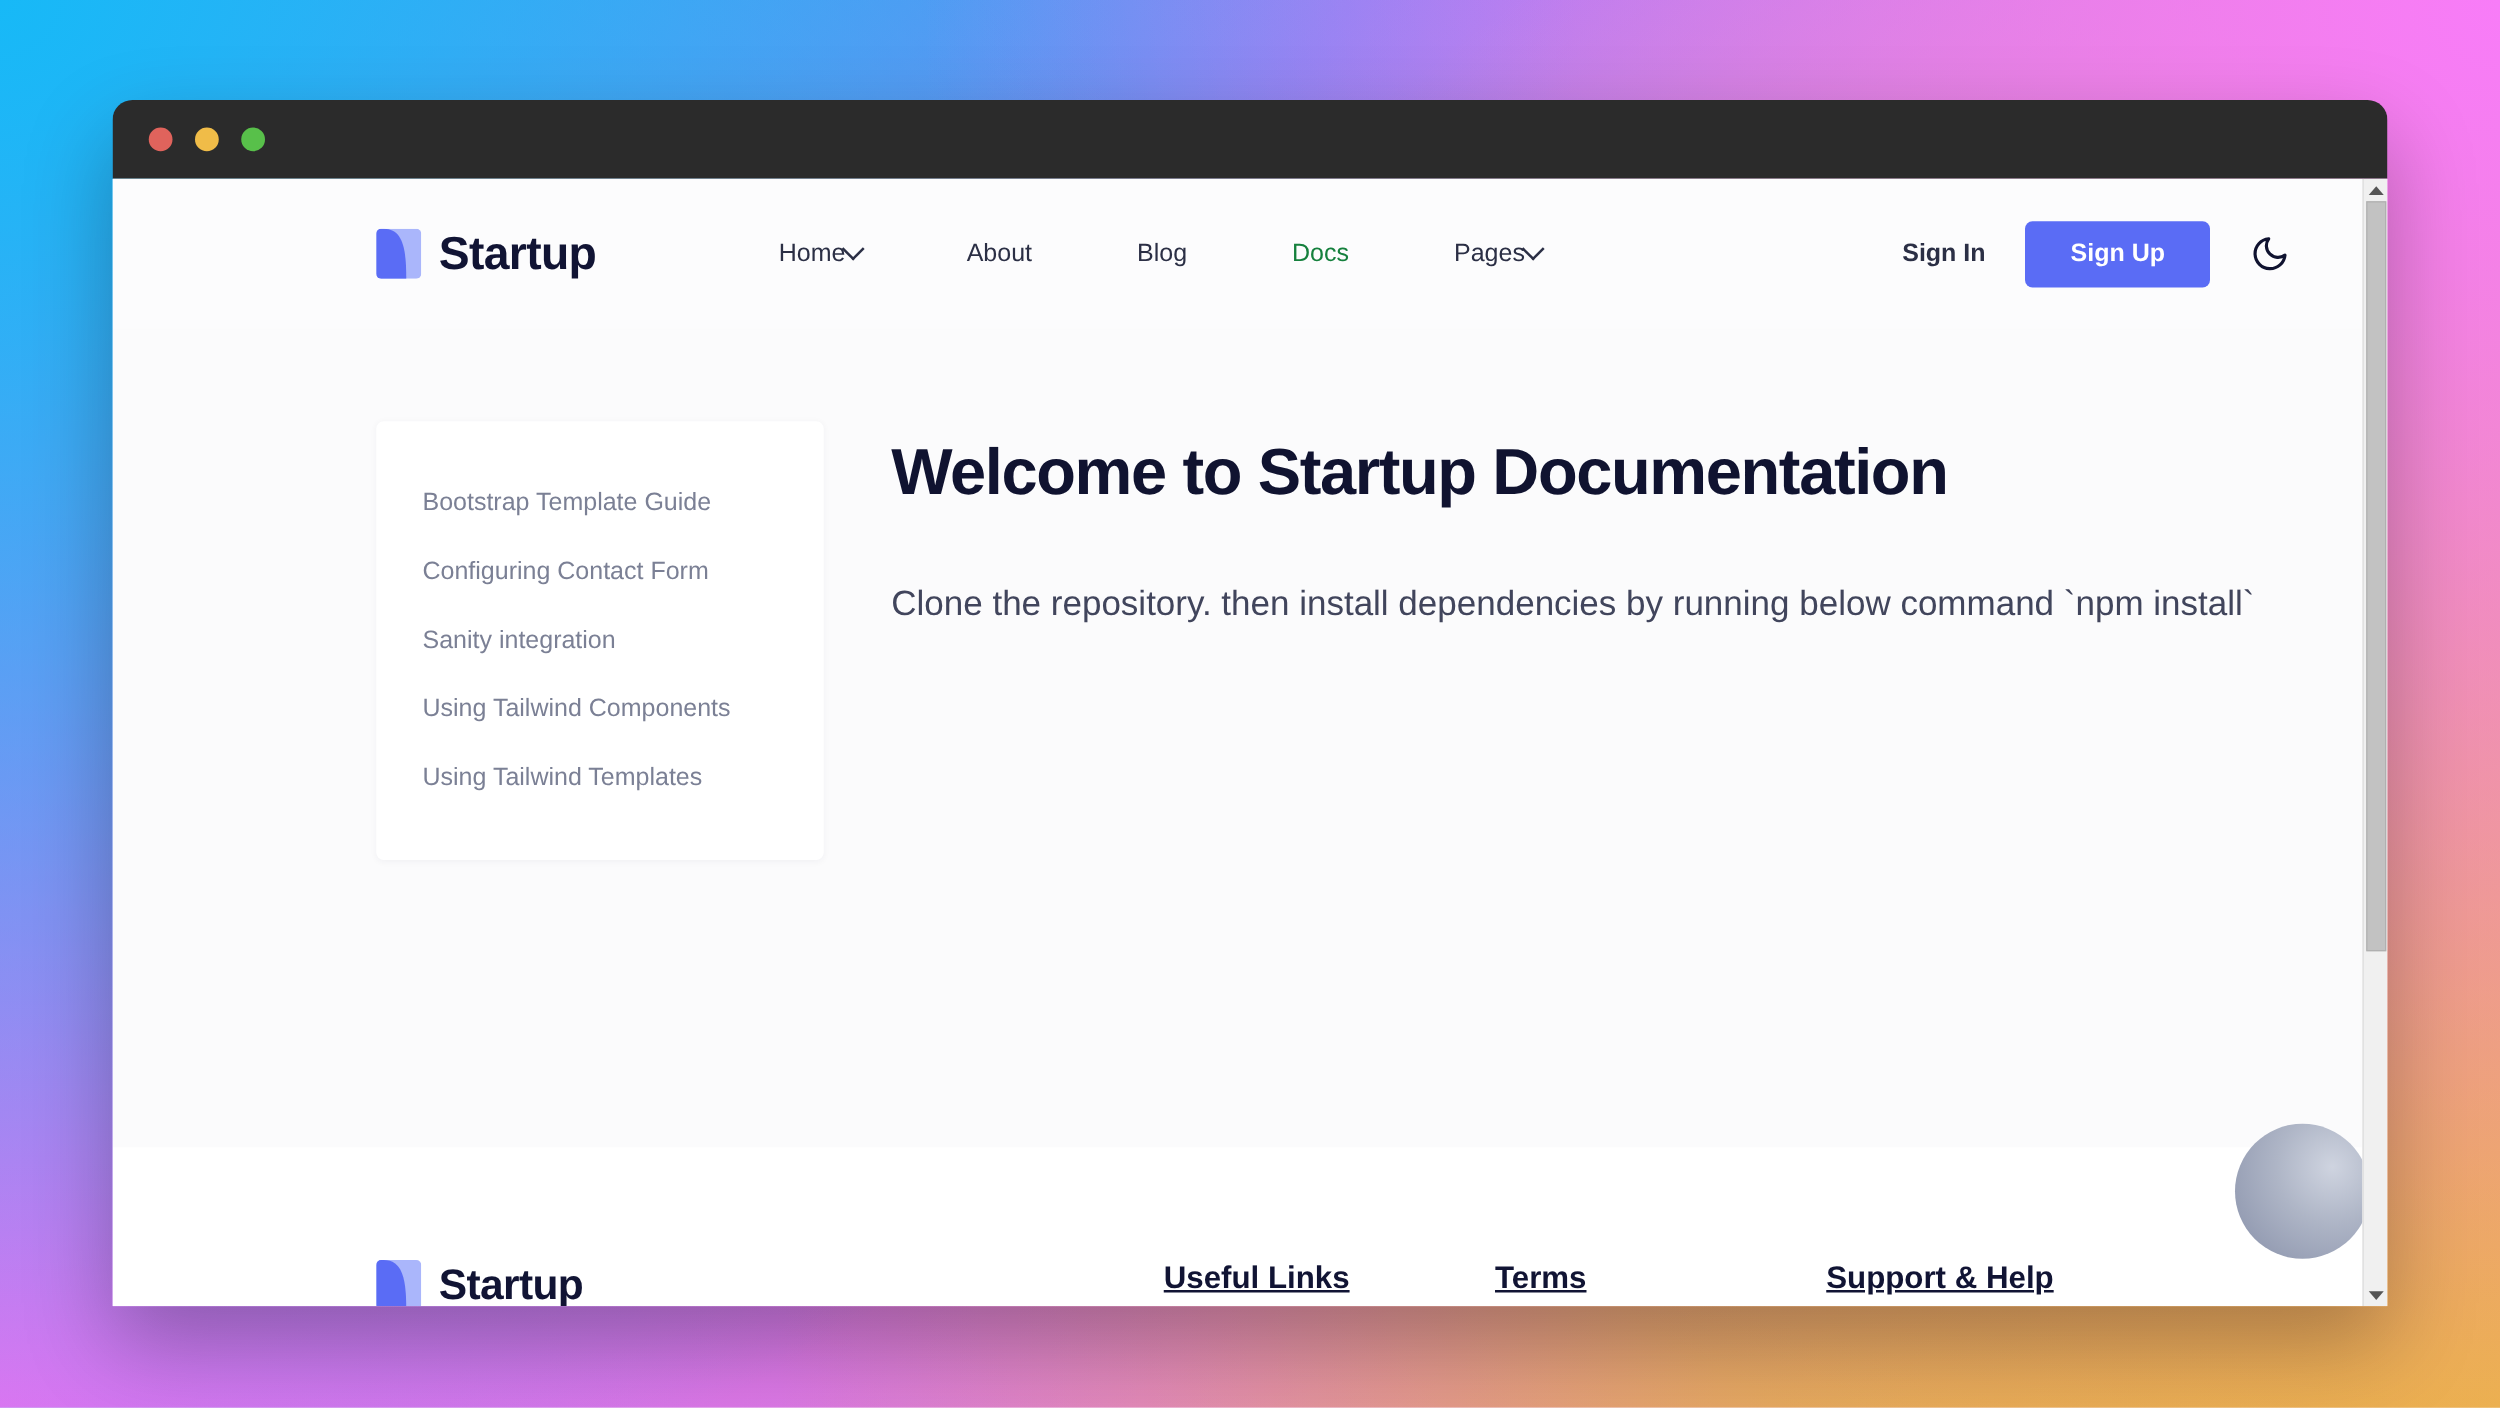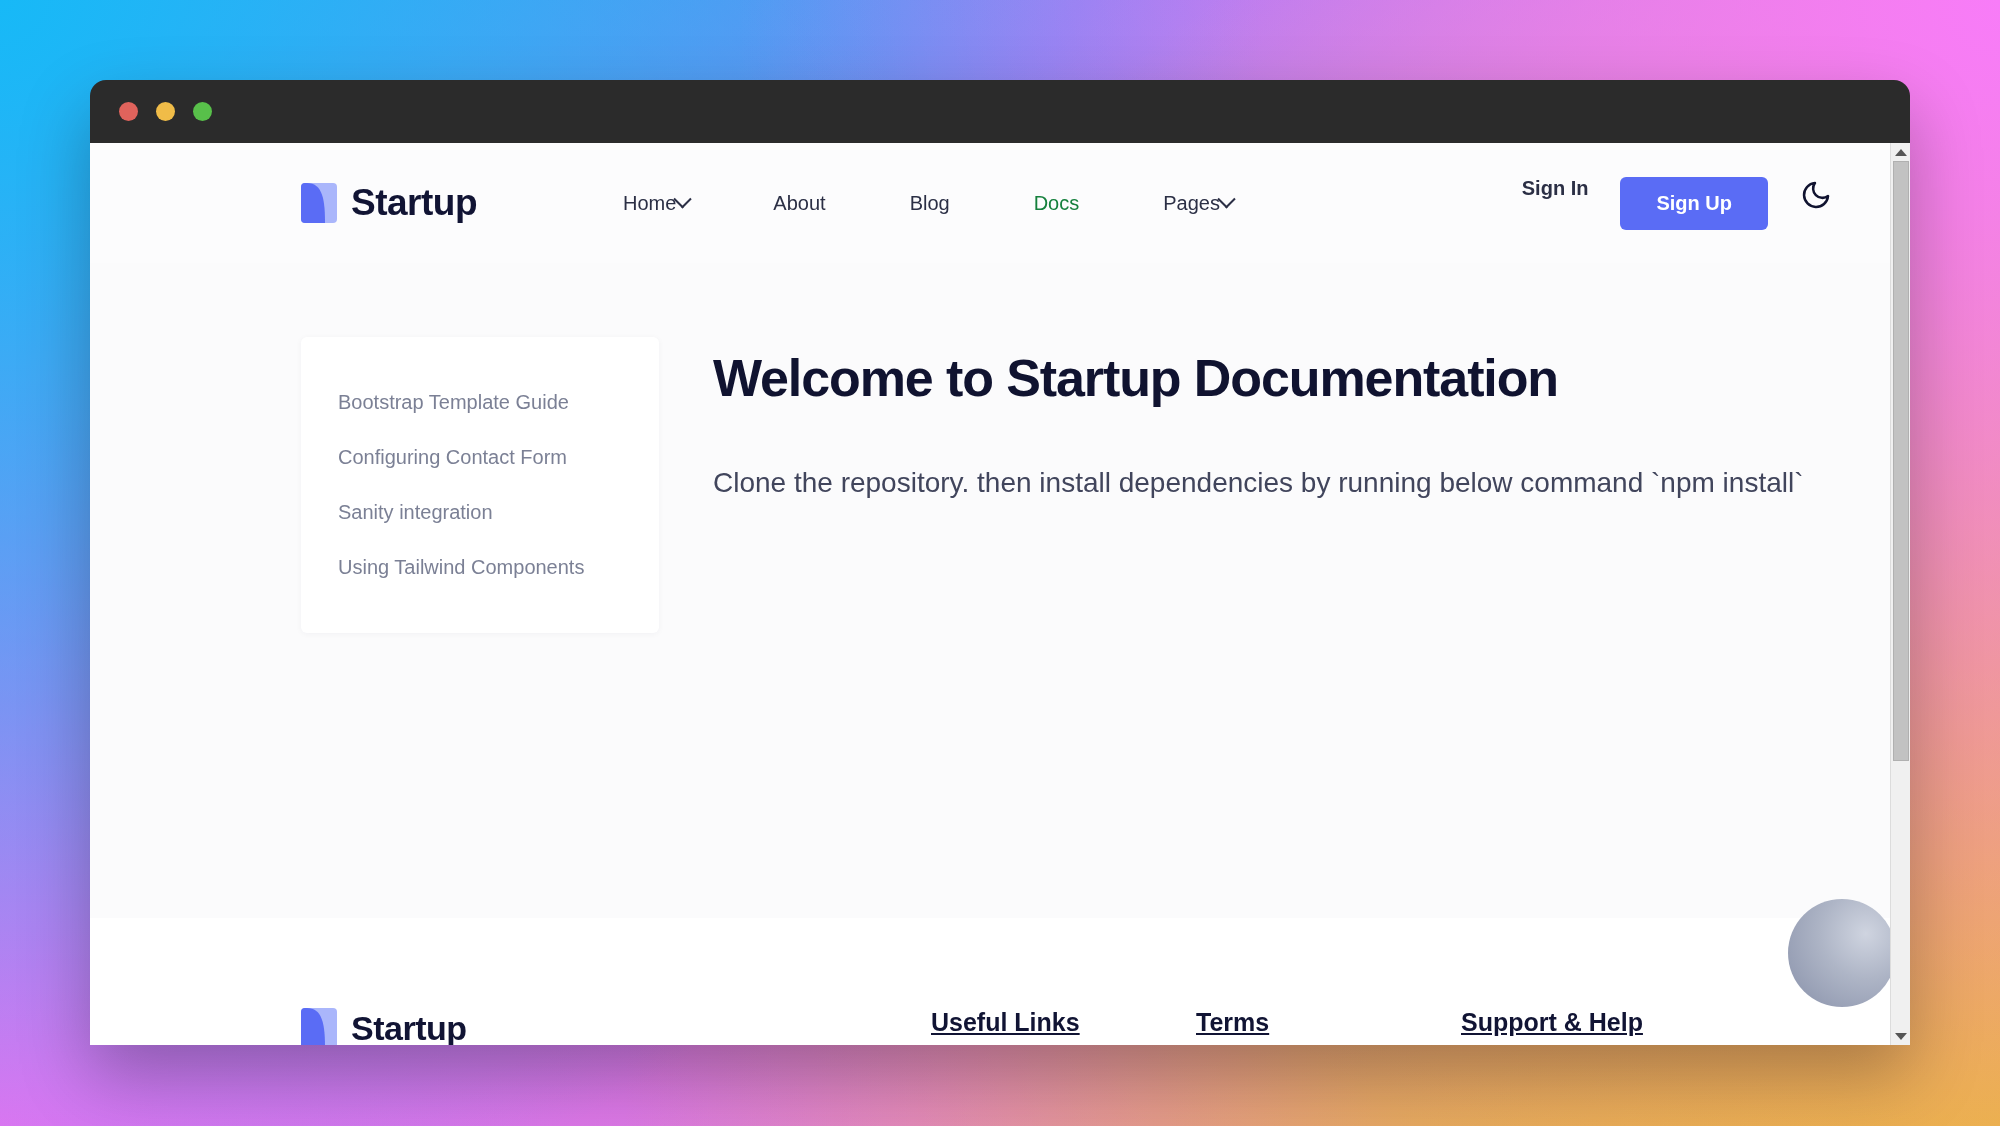--- a/index.html
+++ b/index.html
@@ -116,21 +116,21 @@
     width: 13px; height: 13px;
     border-right: 2.4px solid currentColor;
     border-bottom: 2.4px solid currentColor;
     transform: rotate(45deg) translate(-3px,-3px);
     flex: 0 0 auto;
   }
 
   .header-actions {
     margin-left: auto;
     display: flex;
-    align-items: flex-start;
+    align-items: center;
     gap: 0;
   }
   .signin-link {
     font-size: 20px;
     font-weight: 600;
     color: #2b2f45;
     cursor: pointer;
     padding: 0 32px;
   }
   .signup-btn {
@@ -348,20 +348,21 @@
 
       </header>
 
       <section class="docs-section">
 
         <aside class="docs-sidebar">
           <a class="sidebar-link">Bootstrap Template Guide</a>
           <a class="sidebar-link">Configuring Contact Form</a>
           <a class="sidebar-link">Sanity integration</a>
           <a class="sidebar-link">Using Tailwind Components</a>
+          <a class="sidebar-link">Using Tailwind Templates</a>
         </aside>
 
         <div class="docs-content">
           <h1 class="docs-title">Welcome to Startup Documentation</h1>
           <p class="docs-body">Clone the repository. then install dependencies by running below command `npm install`</p>
         </div>
 
       </section>
 
       <footer class="site-footer">

